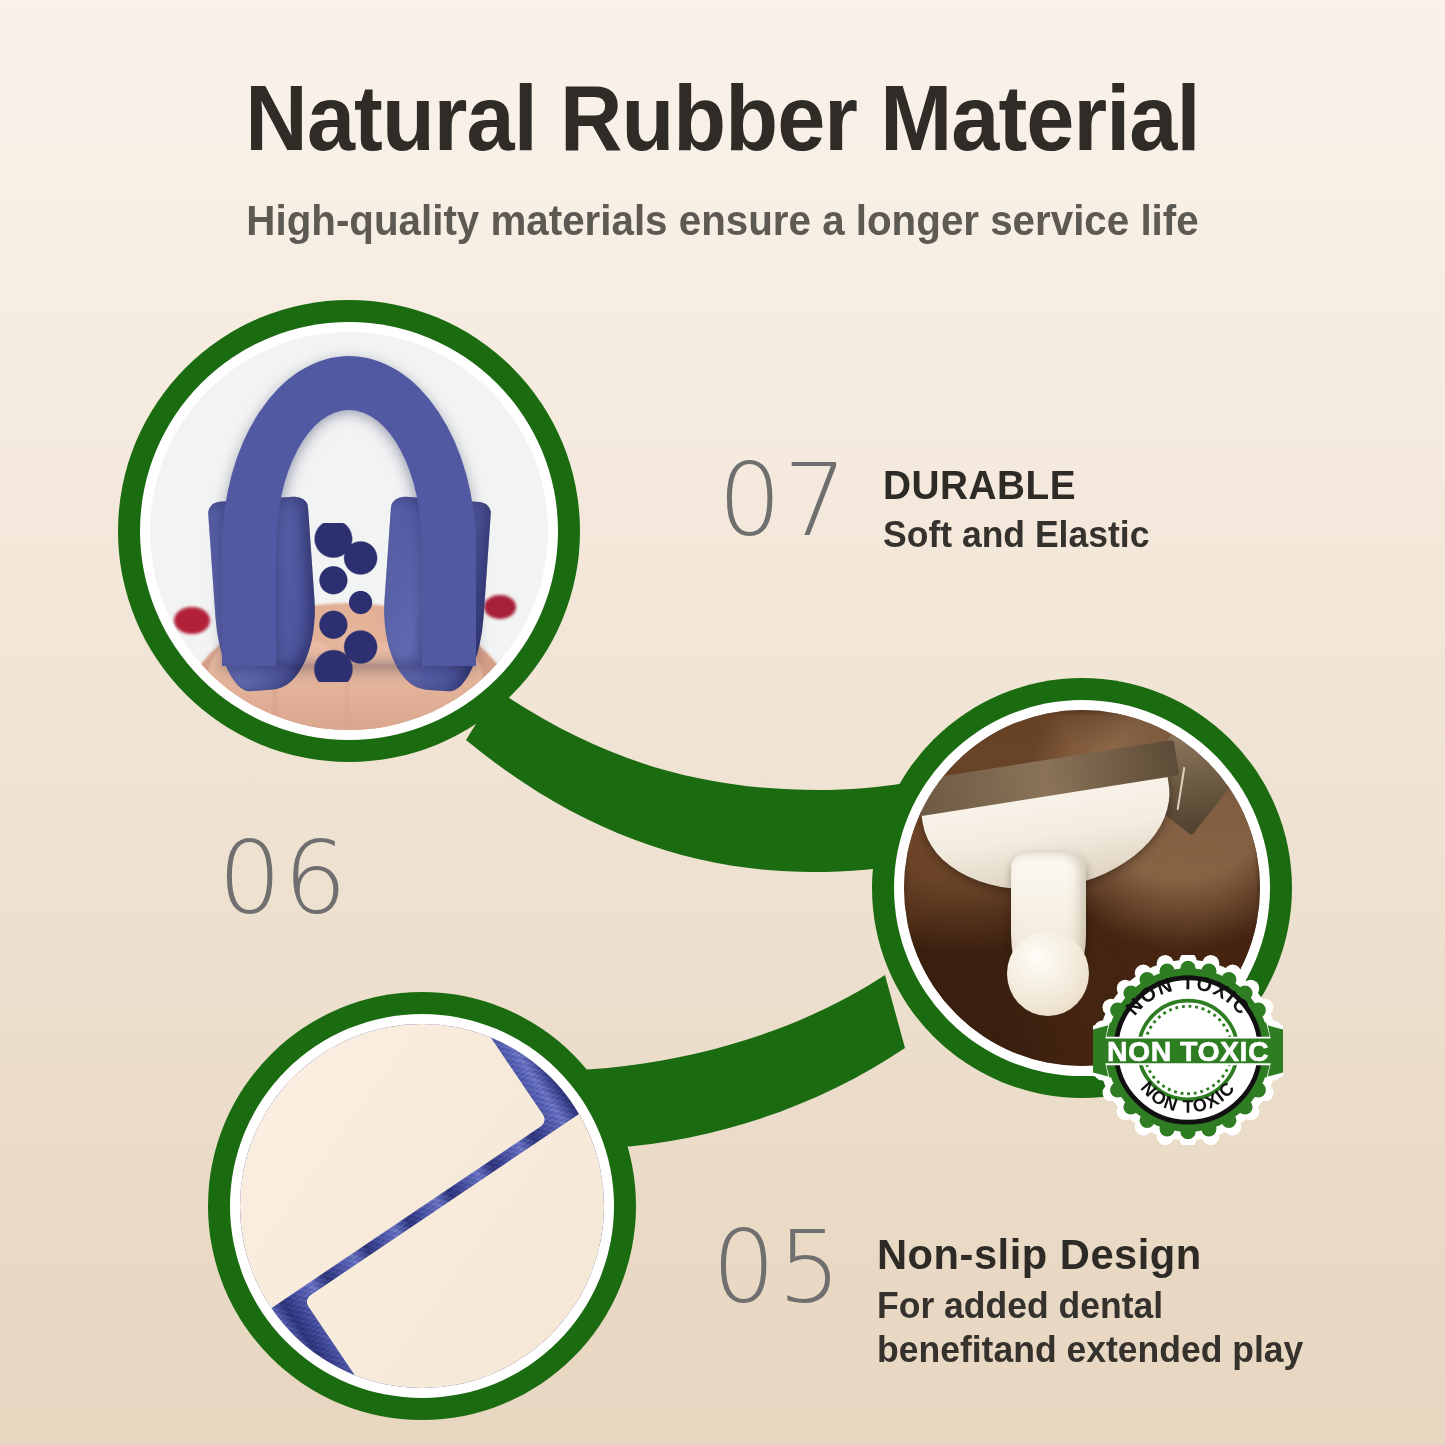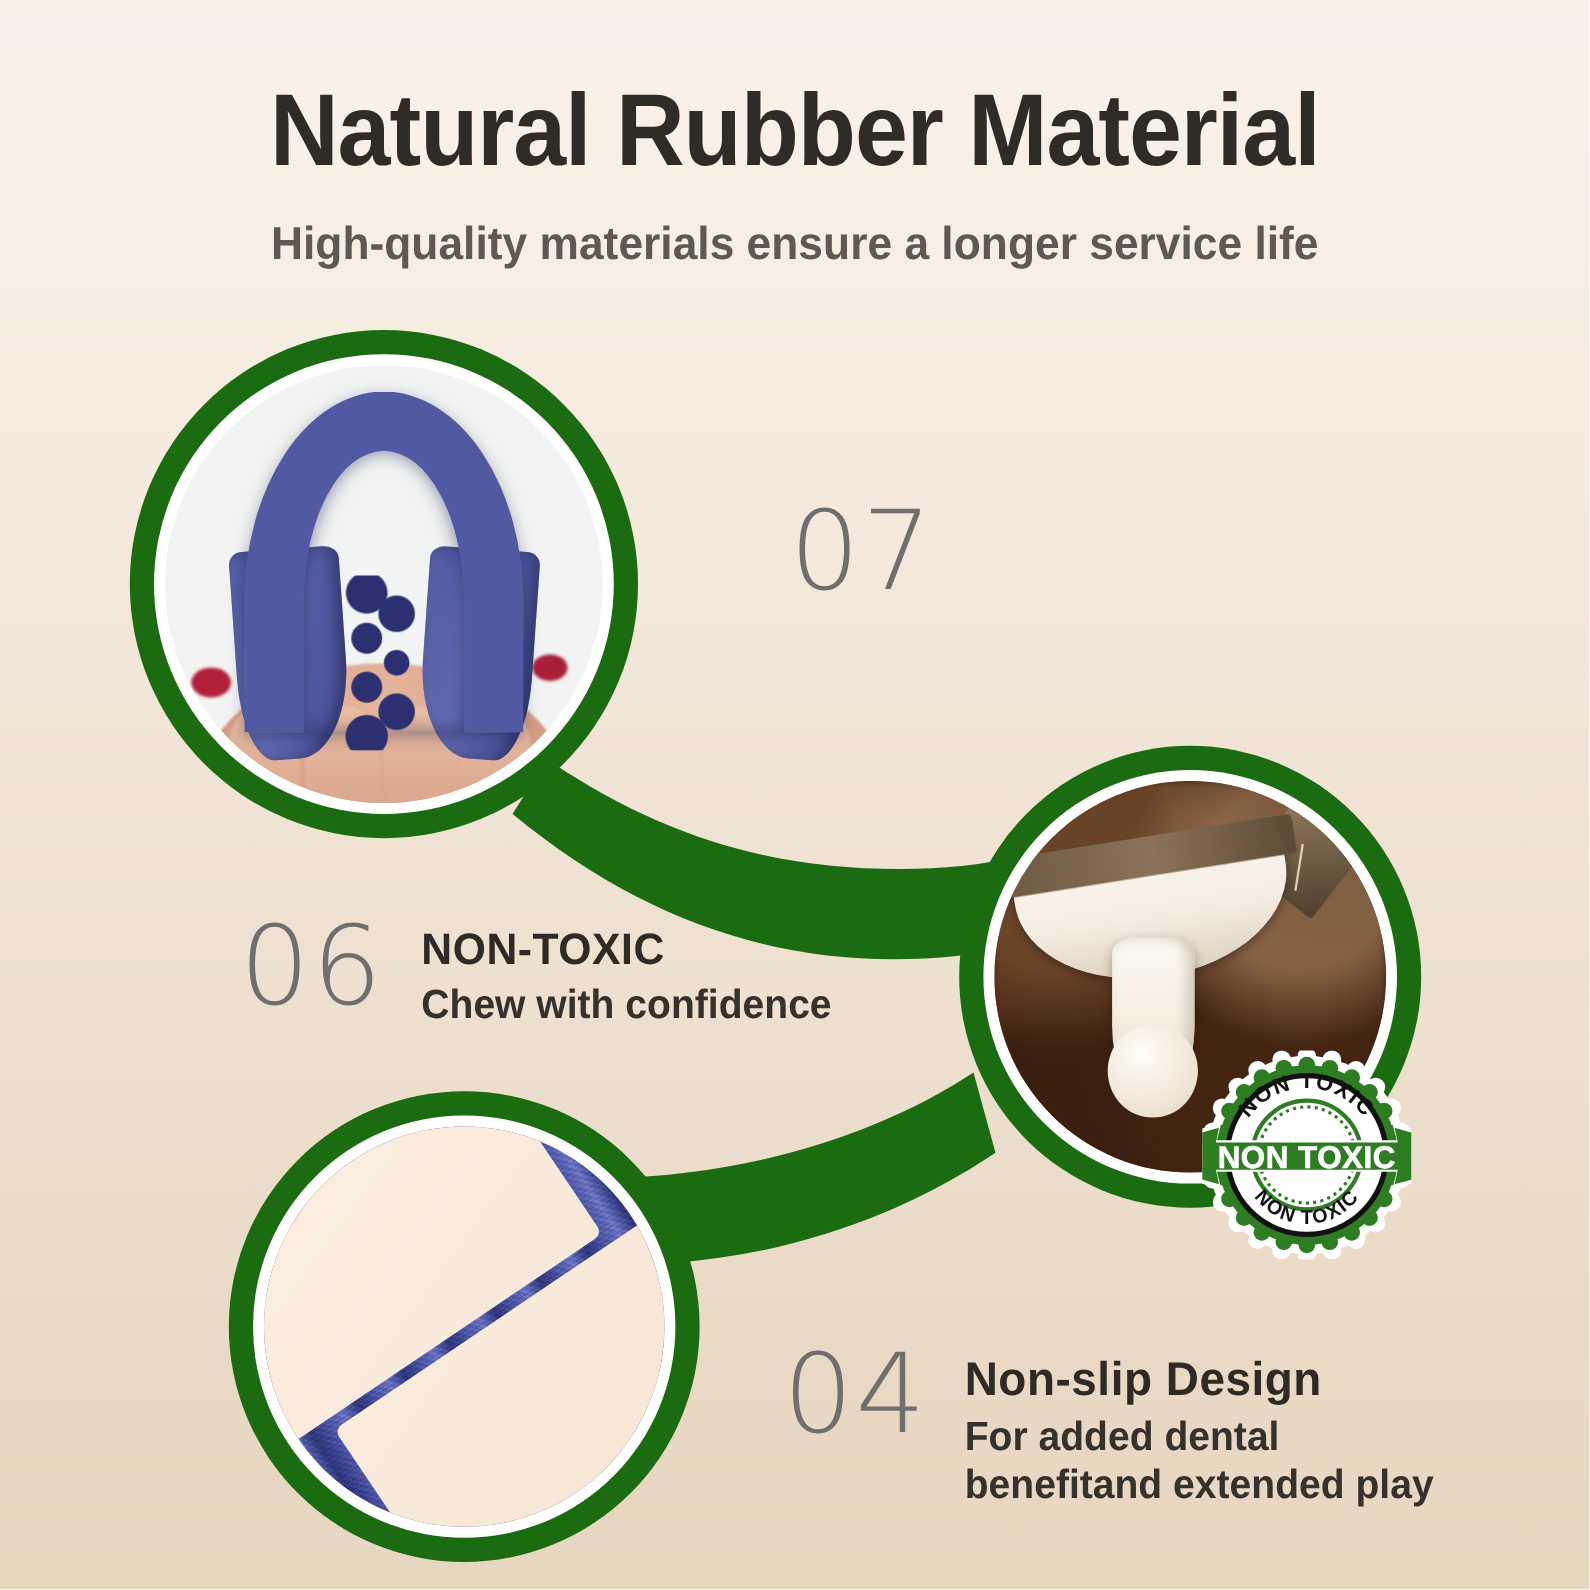--- a/index.html
+++ b/index.html
@@ -435,32 +435,32 @@
 
     <g>
       <path fill="#ffffff" d="M -6,76 L 18,70 L 14,86 L 186,86 L 182,70 L 206,76 L 206,126 L 182,132 L 186,116 L 14,116 L 18,132 L -6,126 Z"></path>
       <path fill="#2f7d23" d="M -2,79 L 16,74 L 13,88 L 187,88 L 184,74 L 202,79 L 202,123 L 184,128 L 187,114 L 13,114 L 16,128 L -2,123 Z"></path>
     </g>
     <text x="100" y="112" text-anchor="middle" font-family="Liberation Sans, sans-serif" font-size="30" font-weight="bold" fill="#ffffff" letter-spacing="0.5" stroke="#ffffff" stroke-width="0.6">NON TOXIC</text>
   </svg>
 
   <div class="feature" id="feature1">
     <div class="feat-num">07</div>
+    <div class="feat-txt">
+      <div class="feat-title">DURABLE</div>
+      <div class="feat-sub">Soft and Elastic</div>
+    </div>
   </div>
 
   <div class="feature" id="feature2">
     <div class="feat-num">06</div>
-    <div class="feat-txt">
-      <div class="feat-title">NON-TOXIC</div>
-      <div class="feat-sub">Chew with confidence</div>
-    </div>
   </div>
 
   <div class="feature" id="feature3">
-    <div class="feat-num">04</div>
+    <div class="feat-num">05</div>
     <div class="feat-txt">
       <div class="feat-title">Non-slip Design</div>
       <div class="feat-sub">
         <span>For added dental</span>
         <span class="l2">benefitand extended play</span>
       </div>
     </div>
   </div>
 
 </div>

